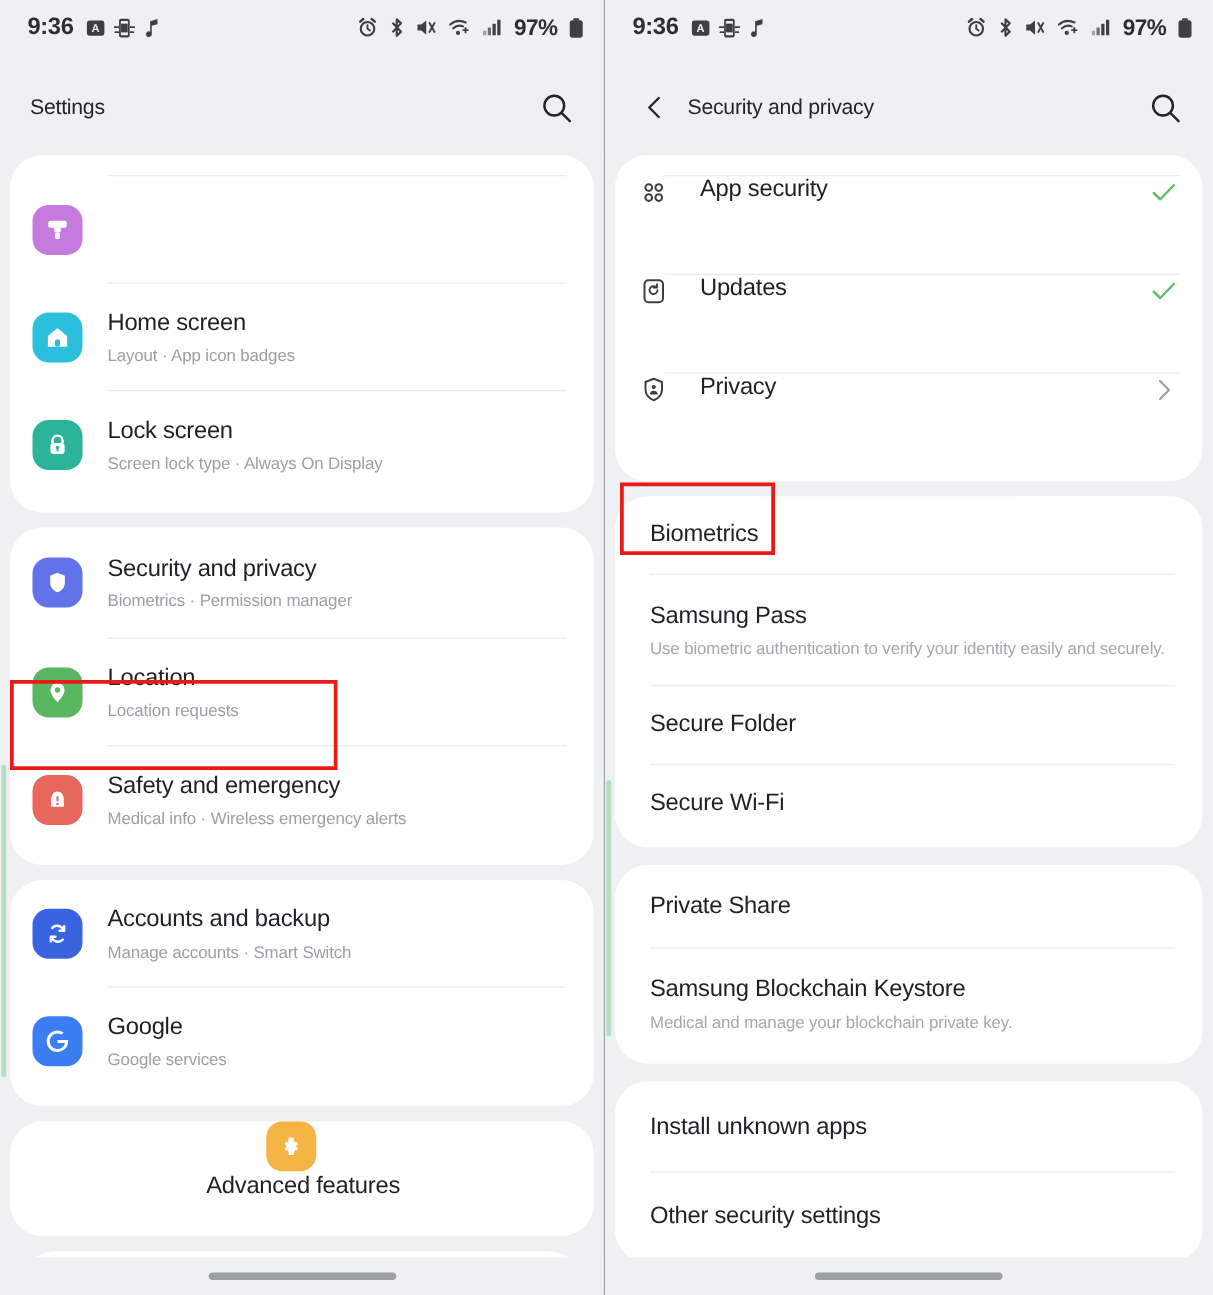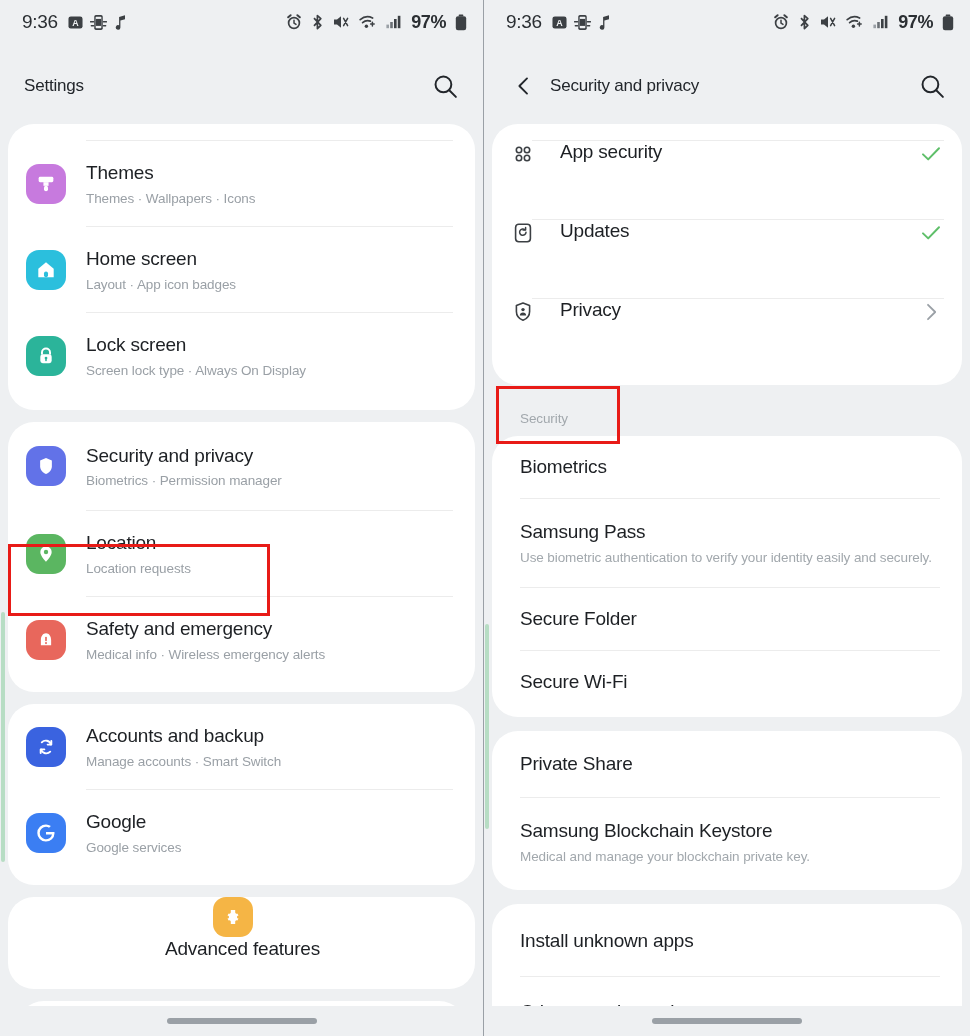--- a/index.html
+++ b/index.html
@@ -21,21 +21,21 @@
   .phone.right { width: 486px; }
 
   
   .statusbar {
     height: 44px;
     display: flex; align-items: center;
     padding: 0 16px 0 22px;
     background: #eef0f2;
   }
   .sb-time {
-    font-size: 19px; font-weight: 400; color: #2b2f33;
+    font-size: 19px; font-weight: 700; color: #2b2f33;
     letter-spacing: -0.3px; margin-right: 10px;
   }
   .sb-left-icons { display: flex; align-items: center; gap: 7px; }
   .sb-right { margin-left: auto; display: flex; align-items: center; gap: 9px; }
   .sb-icon { display: inline-flex; align-items: center; justify-content: center; }
   .sb-icon svg { display: block; }
   .sb-batt-text {
     font-size: 18px; font-weight: 700; color: #2b2f33; letter-spacing: -0.4px;
     margin-left: 1px;
   }
@@ -256,24 +256,20 @@
         <div class="divider" style="margin-top:16px;"></div>
 
         <div class="row">
           <span class="app-icon" style="background:#c77ade;">
             <svg width="22" height="22" viewBox="0 0 24 24">
                 <rect x="4" y="4" width="16" height="6" rx="1.6" fill="#fff"></rect>
                 <rect x="9.2" y="10" width="5.6" height="4" fill="#fff"></rect>
                 <rect x="9.8" y="14" width="4.4" height="6" rx="2.2" fill="#fff"></rect>
               </svg>
           </span>
-          <span class="texts">
-            <div class="t1">Themes</div>
-            <div class="t2">Themes  ·  Wallpapers  ·  Icons</div>
-          </span>
         </div>
         <div class="divider"></div>
 
         <div class="row">
           <span class="app-icon" style="background:#2bbfdd;">
             <svg width="22" height="22" viewBox="0 0 24 24">
                 <path d="M12 3.6 3.6 10.6V20h16.8v-9.4z" fill="#fff"></path>
                 <rect x="9.8" y="13.6" width="4.4" height="6.4" rx="2.2" fill="#2bbfdd"></rect>
               </svg>
           </span>
@@ -535,21 +531,20 @@
           <span class="label">Privacy</span>
           <span class="trail">
             <svg width="24" height="24" viewBox="0 0 24 24">
                 <path d="M9 4.8 16.2 12 9 19.2" fill="none" stroke="#9aa0a6" stroke-width="1.8" stroke-linecap="round" stroke-linejoin="round"></path>
               </svg>
           </span>
         </div>
         <div style="height:8px"></div>
       </div>
 
-      <div class="section-label">Security</div>
 
       <div class="card">
         <div class="srow" style="padding-top:20px;padding-bottom:20px;">
           <div class="s1">Biometrics</div>
         </div>
         <div class="divider plain"></div>
 
         <div class="srow">
           <div class="s1">Samsung Pass</div>
           <div class="s2">Use biometric authentication to verify your identity easily and securely.</div>

